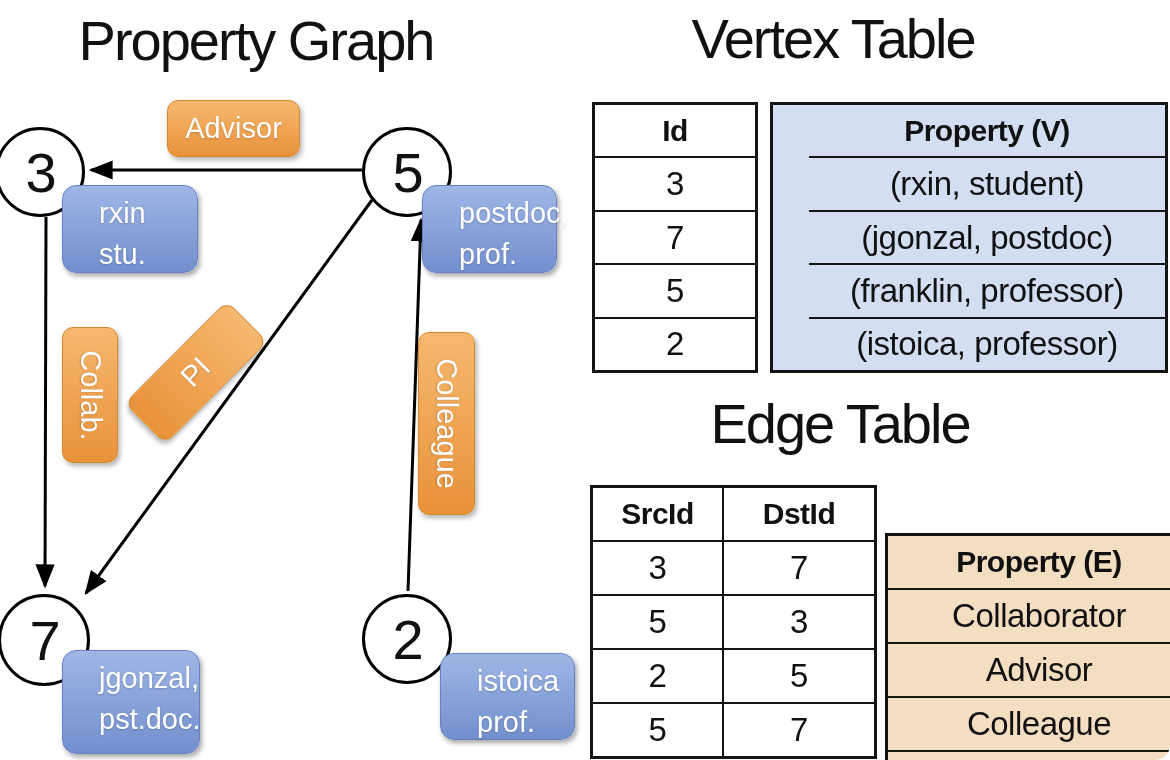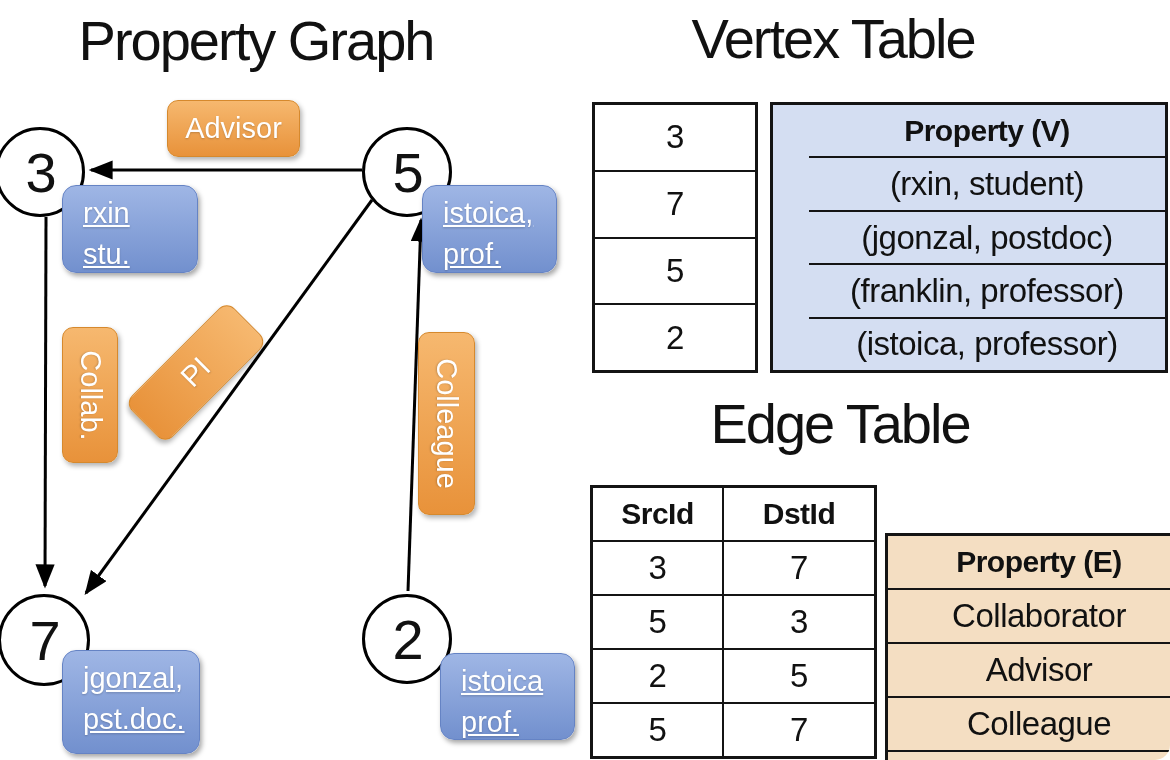--- a/index.html
+++ b/index.html
@@ -28,23 +28,22 @@
     position:absolute; width:90px; height:90px; border:3px solid #000;
     border-radius:50%; background:#fff; display:flex; align-items:center;
     justify-content:center; box-sizing:border-box;
   }
   .vertex .vnum{font-size:56px; font-weight:300; color:#111; letter-spacing:-2px;}
   
   .prop-box{
     position:absolute; border-radius:14px; box-sizing:border-box;
     background:linear-gradient(180deg,var(--c-blue-top),var(--c-blue-bottom));
     border:1px solid #6583C4; box-shadow:2px 3px 5px rgba(0,0,0,0.35);
-    color:#fff; font-size:29px; line-height:1.42; padding:7px 0 0 20px;
+    color:#fff; font-size:29px; line-height:1.42; padding:7px 0 0 36px;
     text-shadow:0 1px 2px rgba(0,0,0,0.2);
-    text-decoration:underline;
   }
   
   .edge-label{
     position:absolute; border-radius:11px; box-sizing:border-box;
     background:linear-gradient(180deg,var(--c-orange-top),var(--c-orange-bottom));
     border:1px solid #D6892D; box-shadow:2px 3px 5px rgba(0,0,0,0.3);
     color:#fff; font-size:29px; display:flex; align-items:center;
     justify-content:center; text-shadow:0 1px 2px rgba(0,0,0,0.2);
   }
   .edge-label .rot-cw{transform:rotate(90deg); white-space:nowrap; display:block;}
@@ -104,21 +103,21 @@
   </div>
   <div class="vertex" style="left:362px; top:594px;">
     <span class="vnum">2</span>
   </div>
 
   <div class="prop-box" style="left:62px; top:185px; width:136px; height:88px;">
     <div>rxin</div>
     <div>stu.</div>
   </div>
   <div class="prop-box" style="left:422px; top:185px; width:135px; height:88px;">
-    <div>istoica,</div>
+    <div>postdoc,</div>
     <div>prof.</div>
   </div>
   <div class="prop-box" style="left:62px; top:650px; width:138px; height:104px;">
     <div>jgonzal,</div>
     <div>pst.doc.</div>
   </div>
   <div class="prop-box" style="left:422px; top:653px; width:135px; height:87px;margin-left:18px;">
     <div>istoica</div>
     <div>prof.</div>
   </div>
@@ -130,20 +129,21 @@
     <span class="rot-cw">Collab.</span>
   </div>
   <div class="edge-label" style="left:167px; top:300px; width:58px; height:145px; transform:rotate(45deg);">
     <span class="rot-ccw">PI</span>
   </div>
   <div class="edge-label" style="left:418px; top:332px; width:57px; height:183px;">
     <span class="rot-cw">Colleague</span>
   </div>
 
   <div class="tbl-block" style="left:592px; top:102px; width:166px; height:271px;">
+    <div class="trow th">Id</div>
     <div class="trow">3</div>
     <div class="trow">7</div>
     <div class="trow">5</div>
     <div class="trow">2</div>
   </div>
 
   <div class="tbl-block vprop" style="left:770px; top:102px; width:398px; height:271px;">
     <div class="trow th">Property (V)</div>
     <div class="trow">(rxin, student)</div>
     <div class="trow">(jgonzal, postdoc)</div>

